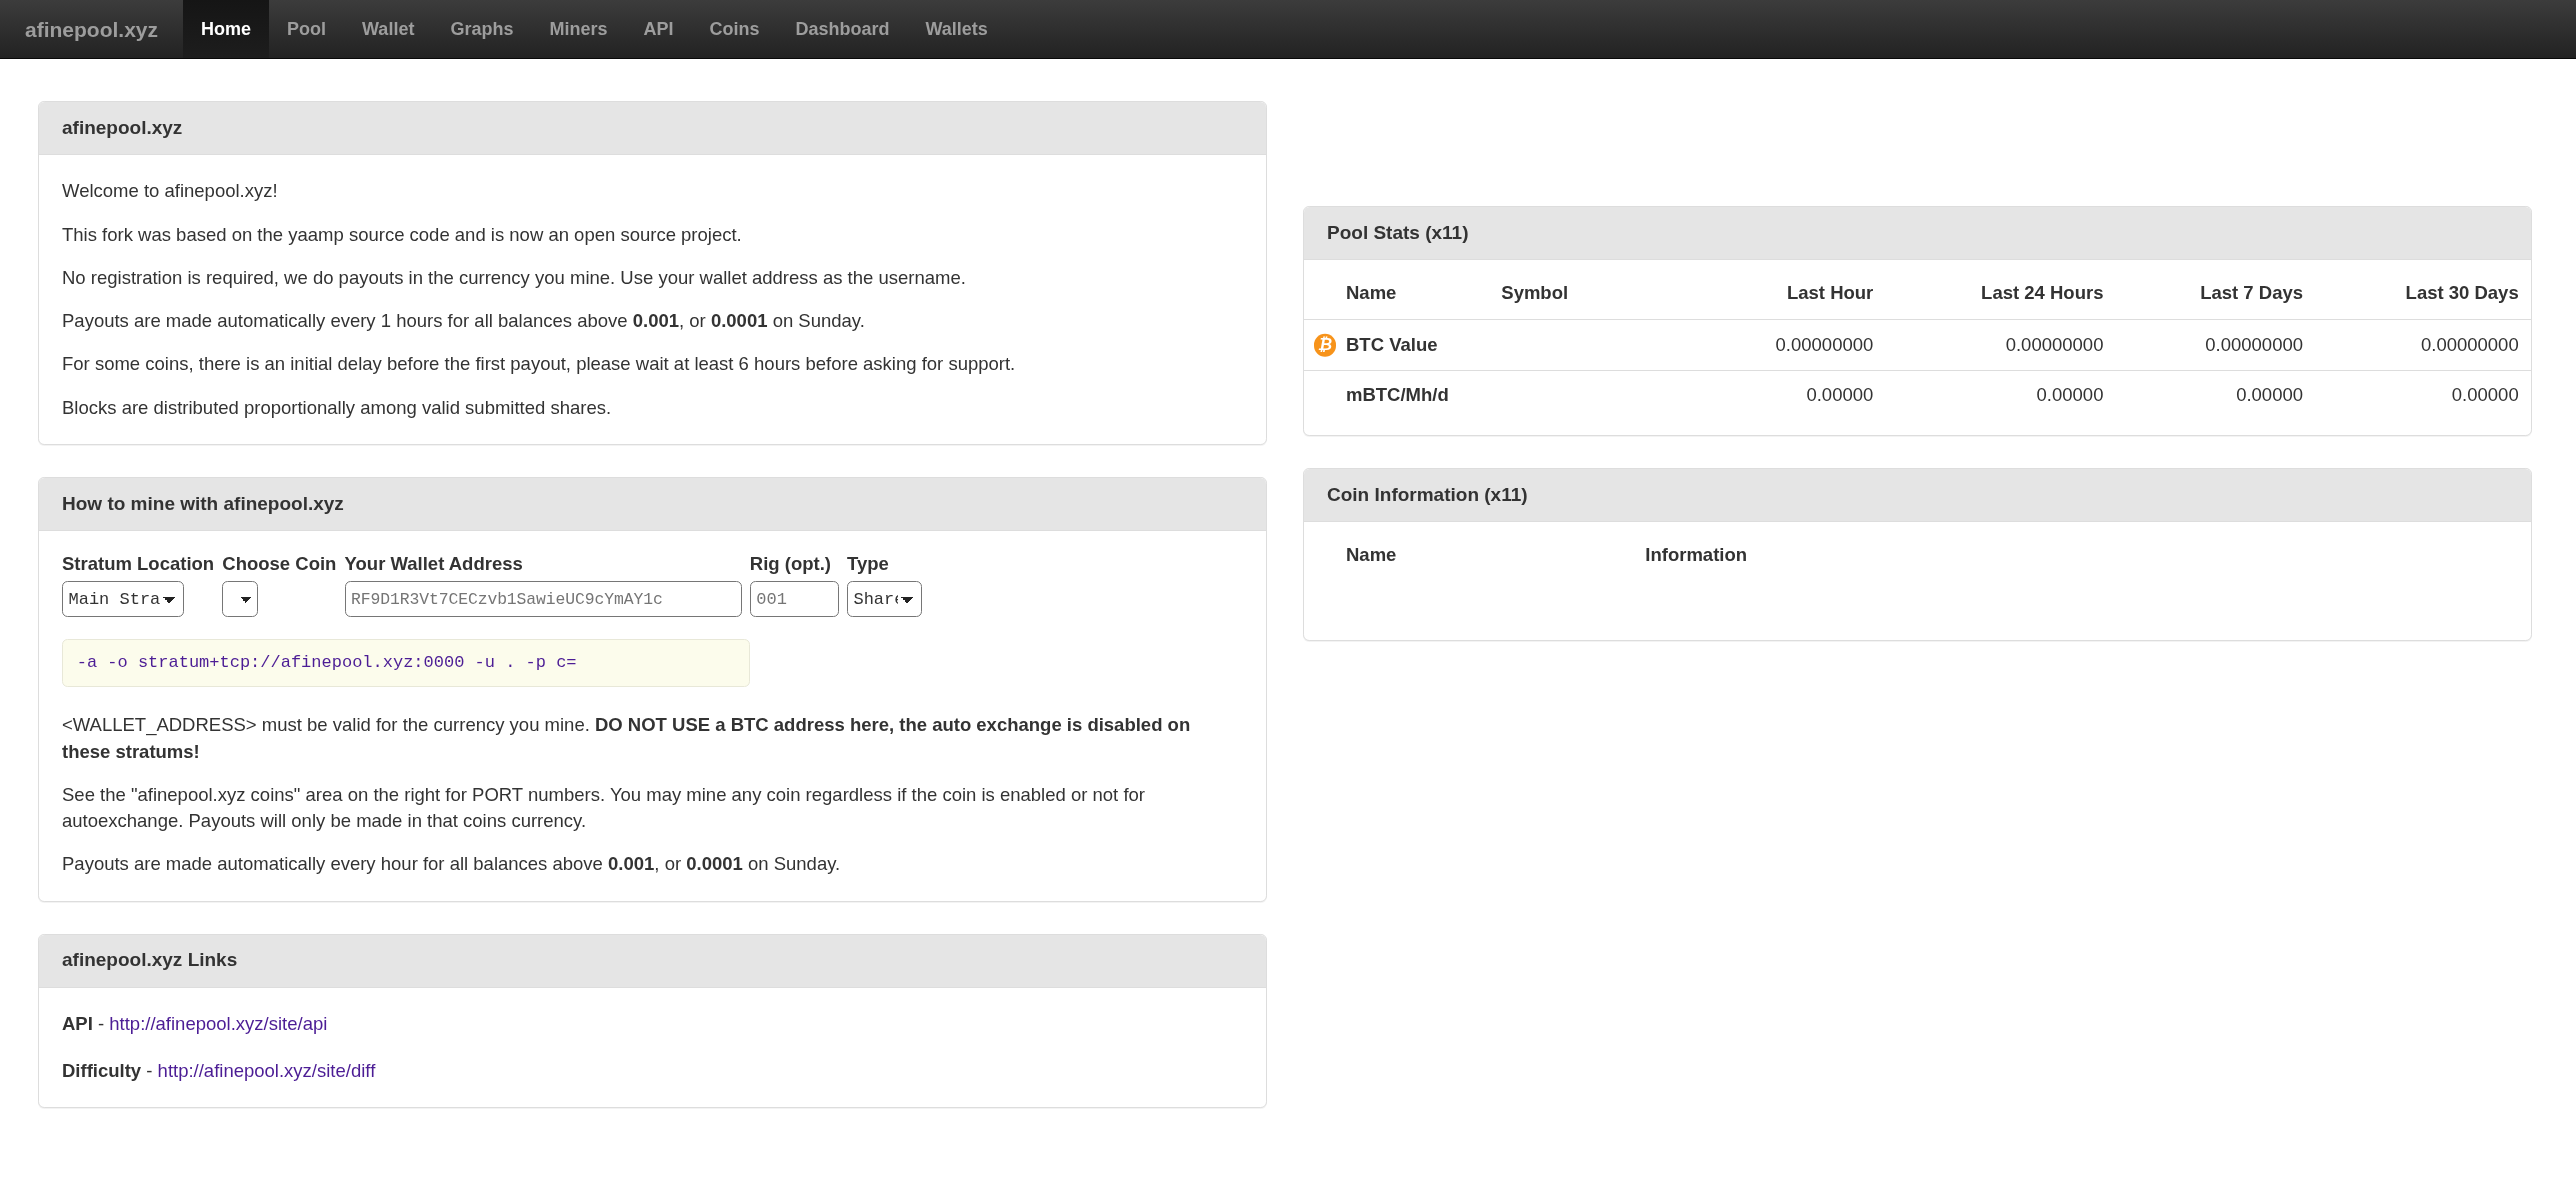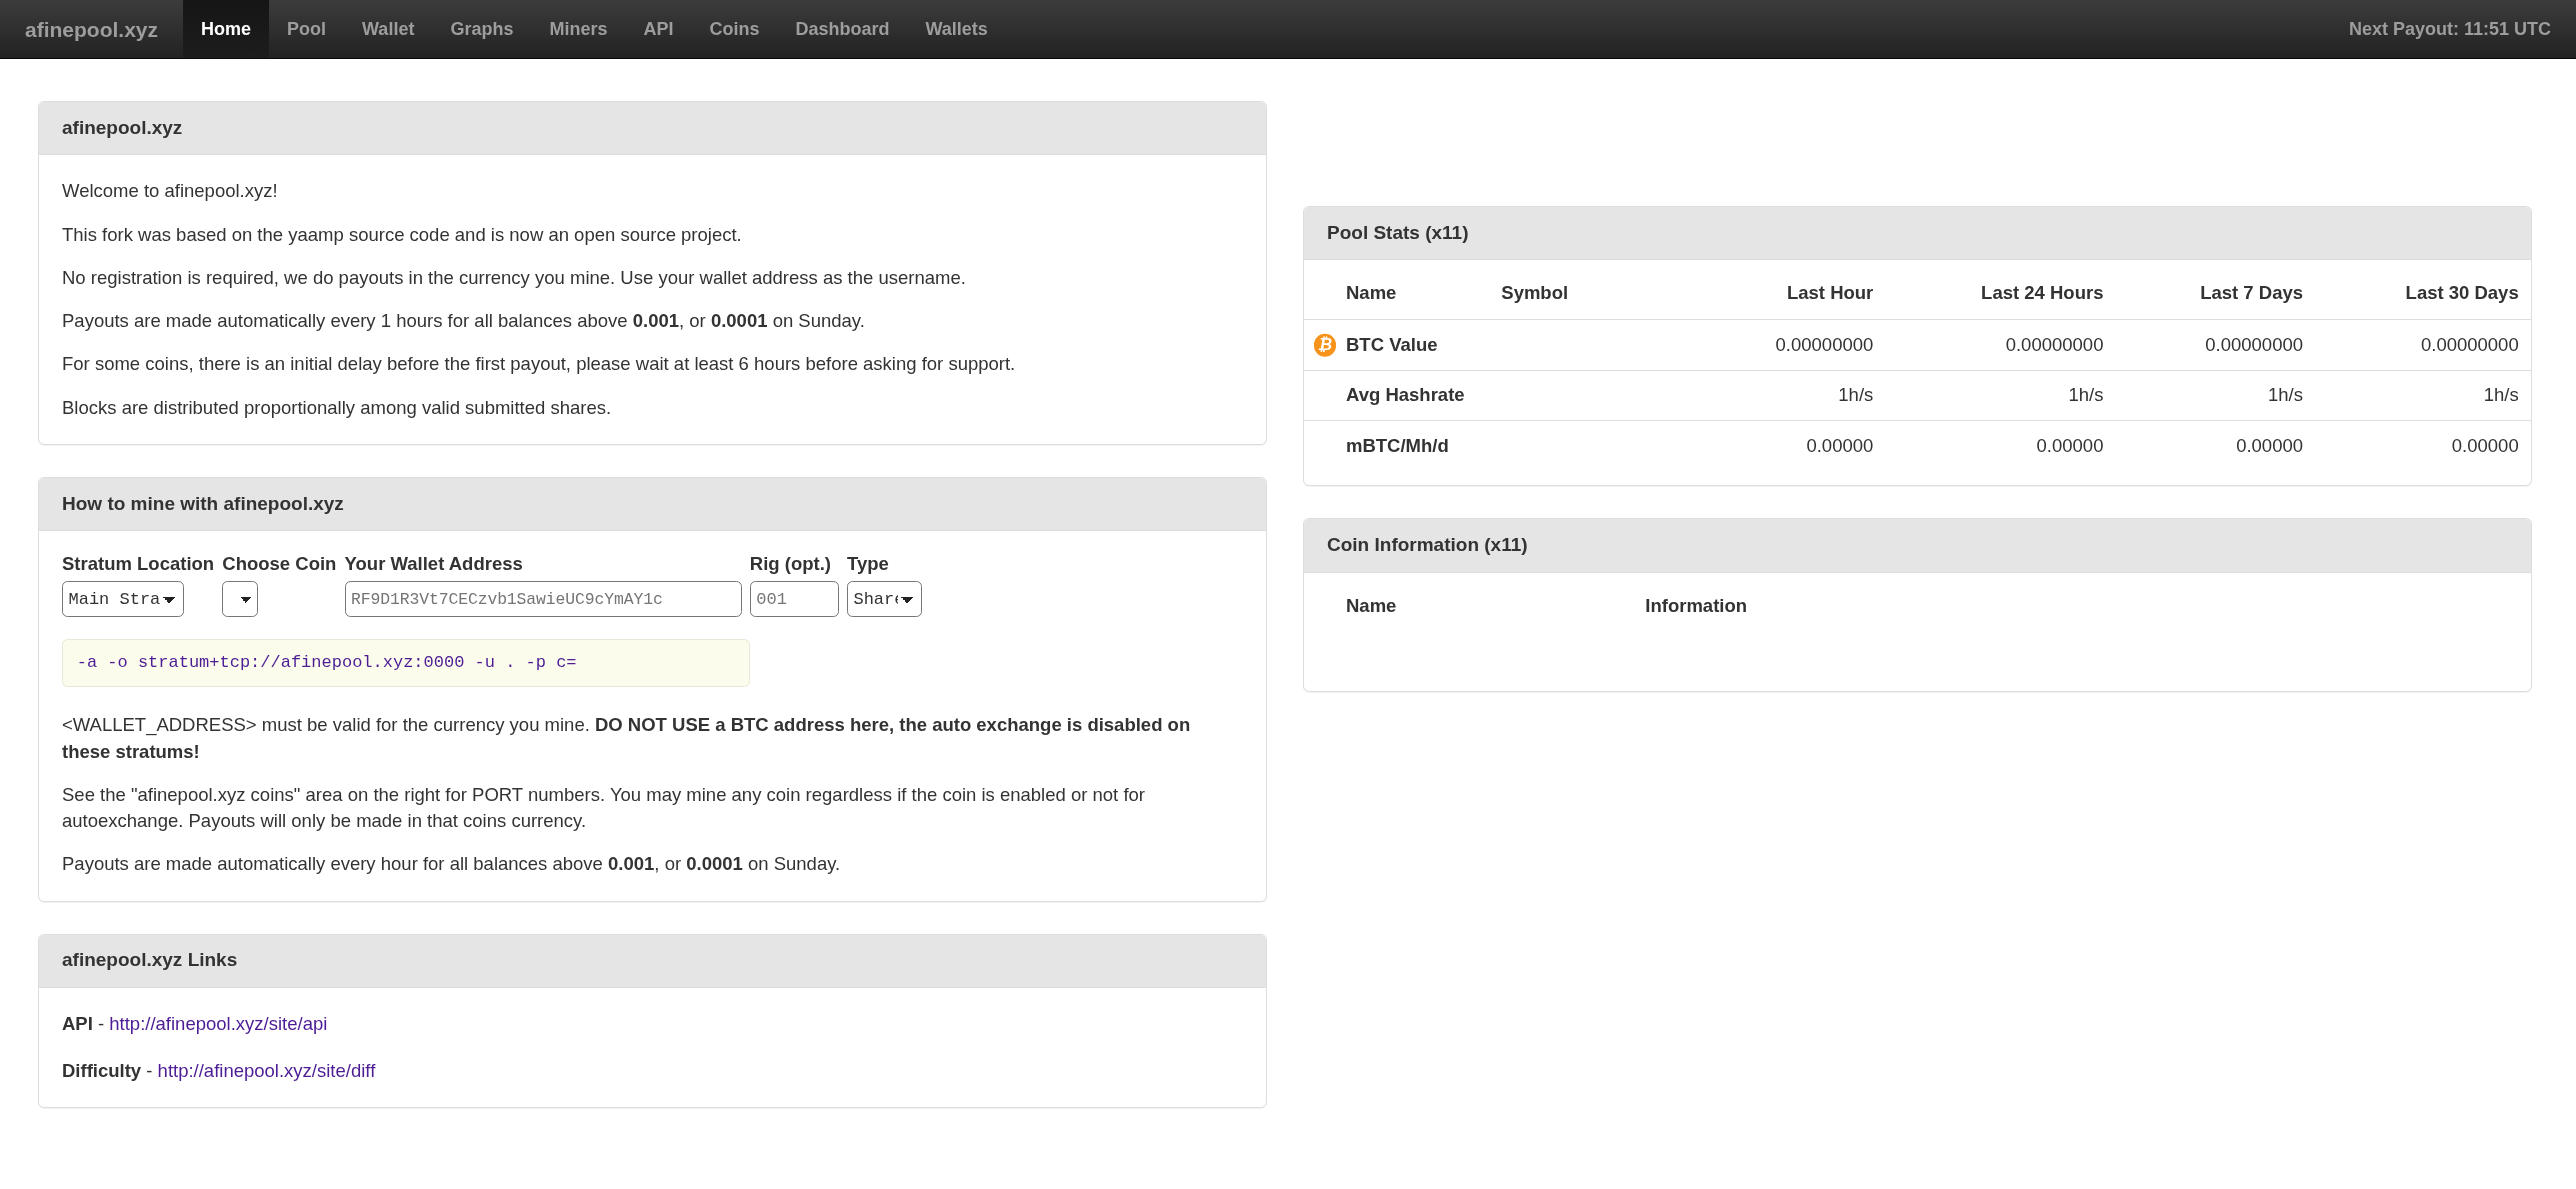--- a/index.html
+++ b/index.html
@@ -289,21 +289,20 @@
       <li>
           <a class="nav-link" href="#">Coins</a>
         </li>
       <li>
           <a class="nav-link" href="#">Dashboard</a>
         </li>
       <li>
           <a class="nav-link" href="#">Wallets</a>
         </li>
     </ul>
-    <div class="nav-right">Next Payout: 11:51 UTC</div>
   </div>
 </div>
 
 <div class="container">
 
   <div class="col-left">
 
     <div class="panel">
       <div class="panel-heading">
         <h3 class="panel-title">afinepool.xyz</h3>
@@ -403,28 +402,20 @@
                 <span class="coin-icon">₿</span>
                 <span>BTC Value</span>
               </td>
               <td class="c-symbol"></td>
               <td>0.00000000</td>
               <td>0.00000000</td>
               <td>0.00000000</td>
               <td>0.00000000</td>
             </tr>
             <tr>
-              <td class="c-name">Avg Hashrate</td>
-              <td class="c-symbol"></td>
-              <td>1h/s</td>
-              <td>1h/s</td>
-              <td>1h/s</td>
-              <td>1h/s</td>
-            </tr>
-            <tr>
               <td class="c-name">mBTC/Mh/d</td>
               <td class="c-symbol"></td>
               <td>0.00000</td>
               <td>0.00000</td>
               <td>0.00000</td>
               <td>0.00000</td>
             </tr>
           </tbody>
         </table>
       </div>

